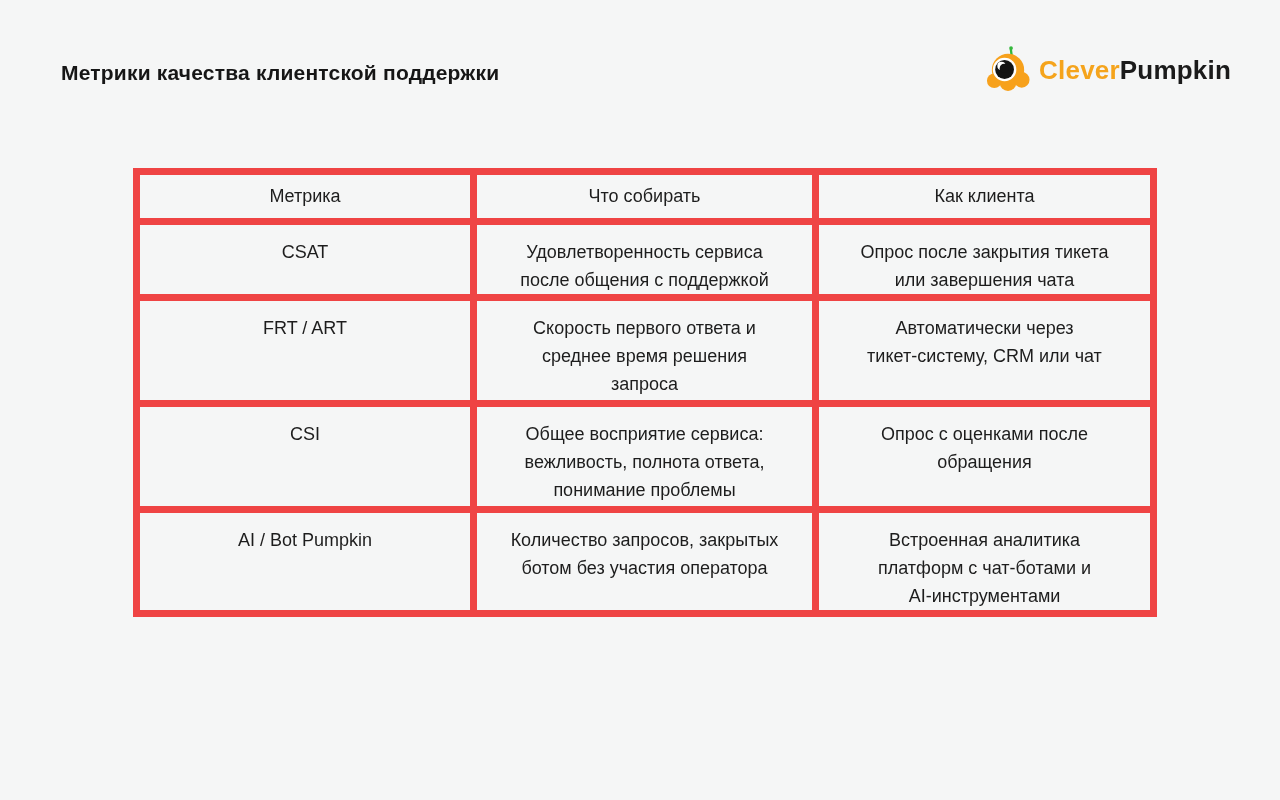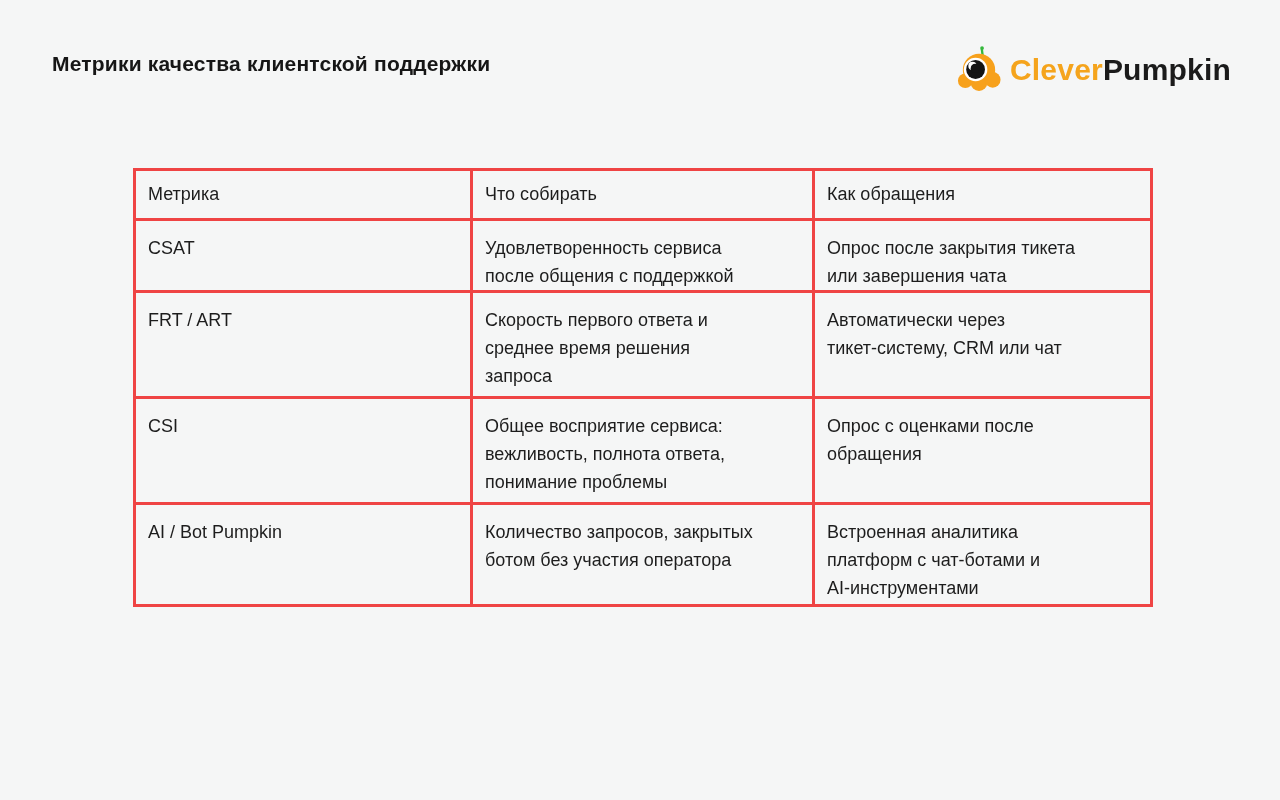--- a/index.html
+++ b/index.html
@@ -14,65 +14,65 @@
     height: 800px;
     background: #f5f6f6;
     overflow: hidden;
   }
 
   
   .page-title {
     position: absolute;
     left: 48px;
     top: 48px;
-    margin: 4px;
+    margin: 13px;
     font-size: 21px;
     font-weight: 700;
     color: #161616;
     letter-spacing: 0.2px;
   }
   .logo {
     position: absolute;
     top: 44px;
     right: 49px;
     display: flex;
     align-items: center;
     gap: 7px;
     height: 52px;
   }
   .logo-icon {
     width: 47px;
     height: 52px;
     display: block;
   }
   .logo-text {
-    font-size: 30px;
+    font-size: 26px;
     font-weight: 700;
     letter-spacing: 0.2px;
     white-space: nowrap;
   }
   .logo-clever  { color: #f5a41c; }
   .logo-pumpkin { color: #1b1b1b; }
 
   
   .metrics-table {
     position: absolute;
     left: 133px;
     top: 168px;
     width: 1017px;
     border-collapse: collapse;
     table-layout: fixed;
     font-size: 18px;
     color: #1d1d1d;
   }
   .metrics-table th,
   .metrics-table td {
-    border: 3px solid #ef4444;
+    border: 7px solid #ef4444;
     background: #f5f6f6;
-    text-align: left;
+    text-align: center;
     font-weight: 400;
   }
   .metrics-table thead tr { height: 50px; }
   .metrics-table th {
     vertical-align: middle;
     padding: 0 12px;
   }
   .metrics-table td {
     vertical-align: top;
     padding: 13px 12px 0 12px;
@@ -116,21 +116,21 @@
   <table class="metrics-table">
     <colgroup>
       <col style="width:337px">
       <col style="width:342px">
       <col style="width:338px">
     </colgroup>
     <thead>
       <tr>
         <th>Метрика</th>
         <th>Что собирать</th>
-        <th>Как обращения</th>
+        <th>Как клиента</th>
       </tr>
     </thead>
     <tbody>
       <tr>
         <td>CSAT</td>
         <td>Удовлетворенность сервиса
 после общения с поддержкой</td>
         <td>Опрос после закрытия тикета
 или завершения чата</td>
       </tr>

